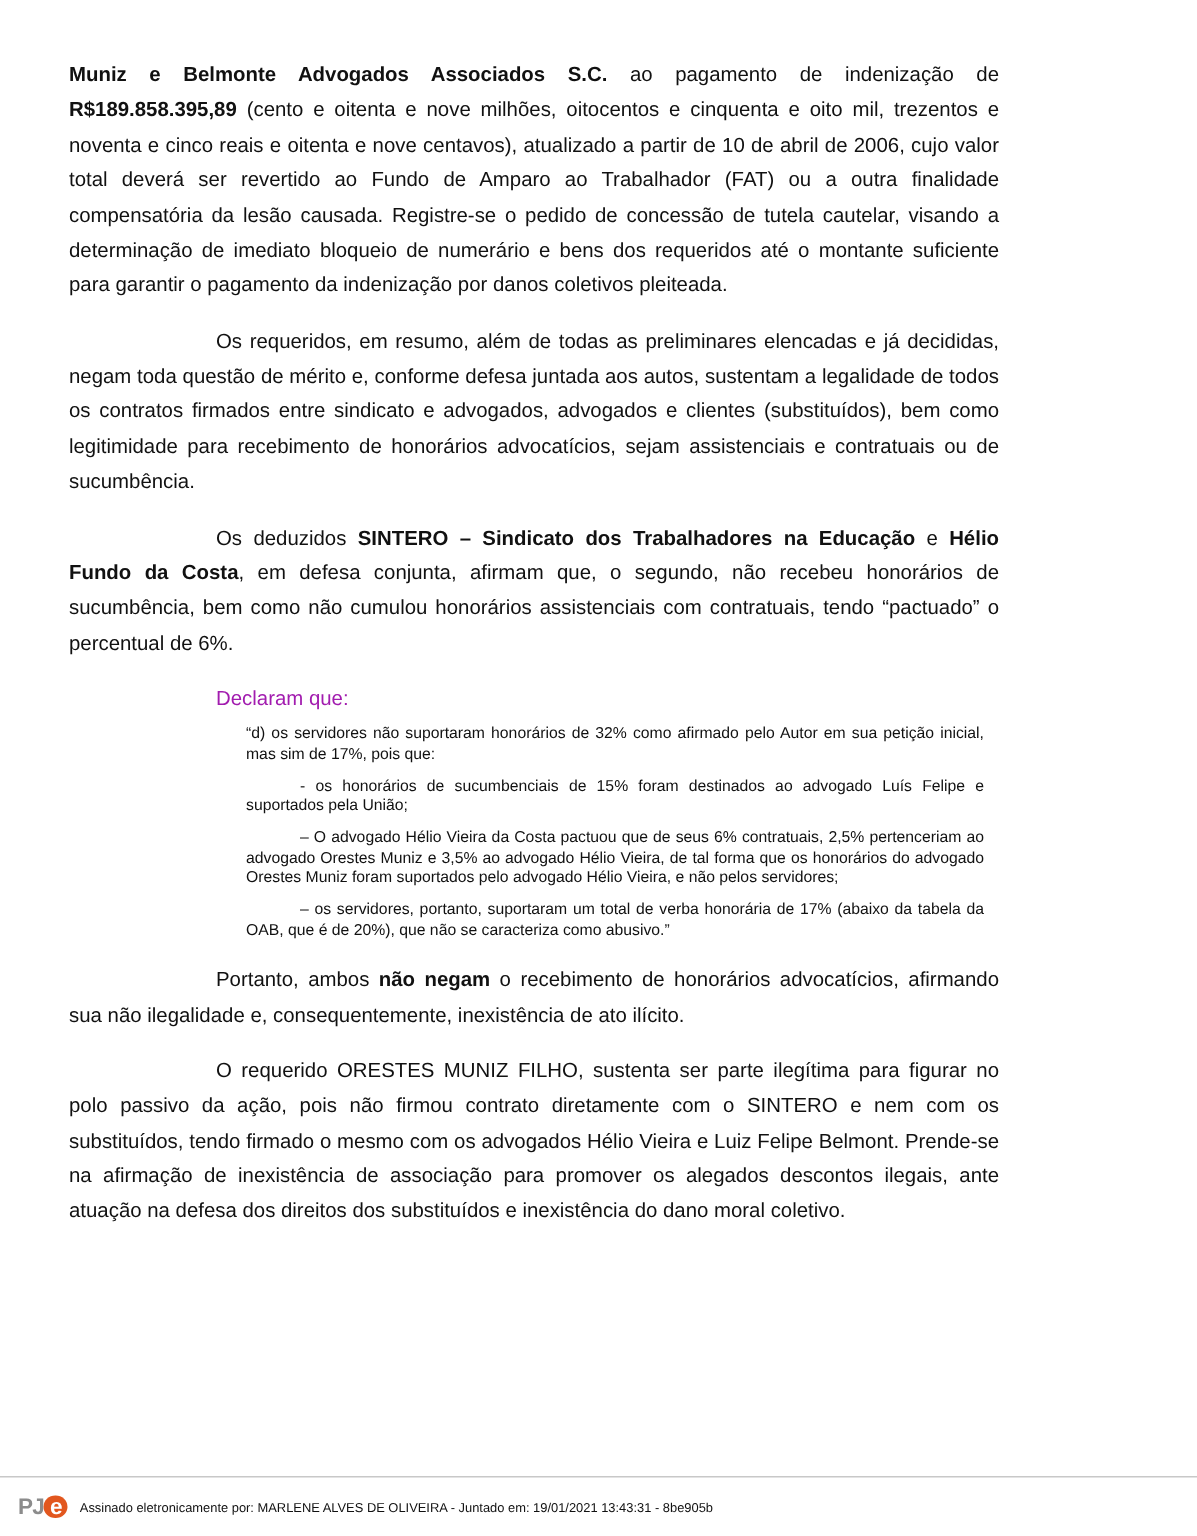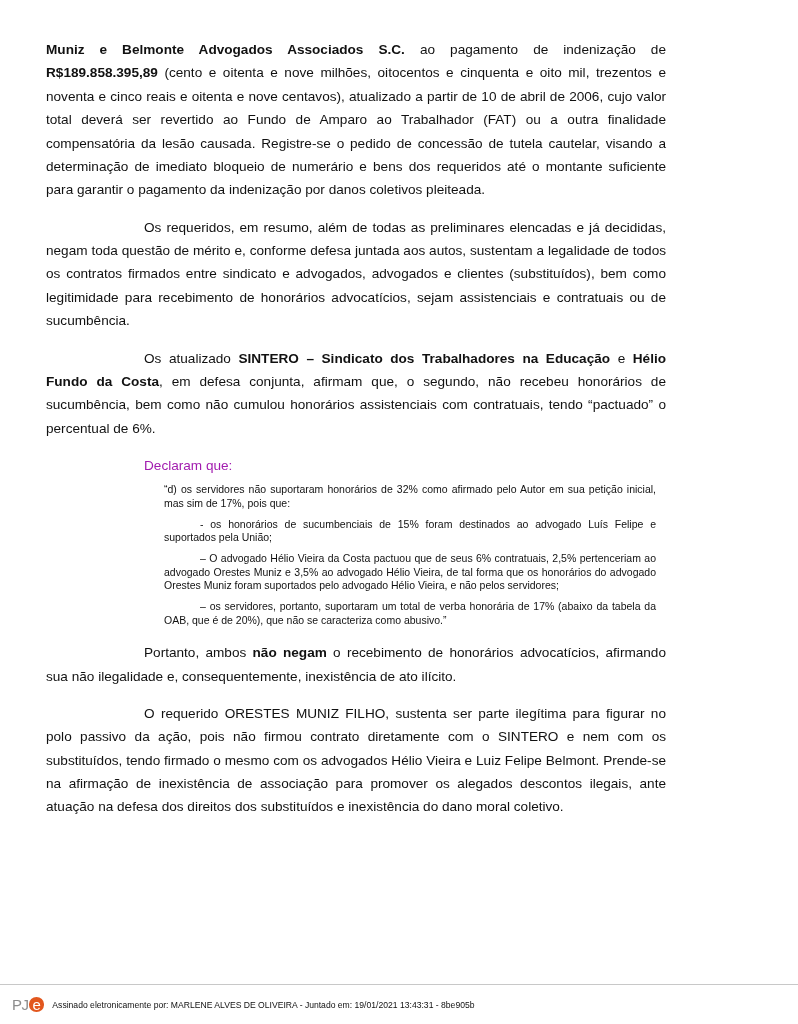--- a/index.html
+++ b/index.html
@@ -66,21 +66,21 @@
     width: 798px;
     height: 40px;
     border-top: 1px solid #c8c8c8;
     display: flex;
     align-items: center;
     padding: 0 12px;
     box-sizing: border-box;
   }
   .pje-logo {
     font-size: 15px;
-    font-weight: normal;
+    font-weight: bold;
     letter-spacing: -0.5px;
     margin-right: 8px;
     white-space: nowrap;
   }
   .pje-logo .p { color: #8c8c8c; }
   .pje-logo .j { color: #8c8c8c; }
   .pje-logo .e {
     color: #ffffff;
     background: #e2571e;
     border-radius: 50%;
@@ -96,21 +96,21 @@
 </style>
 </head>
 <body>
 
 <div class="page">
 
   <div>
     <div id="paras-before">
         <div class="body-text"><b>Muniz e Belmonte Advogados Associados S.C.</b><span> ao pagamento de indenização de </span><b>R$189.858.395,89</b><span> (cento e oitenta e nove milhões, oitocentos e cinquenta e oito mil, trezentos e noventa e cinco reais e oitenta e nove centavos), atualizado a partir de 10 de abril de 2006, cujo valor total deverá ser revertido ao Fundo de Amparo ao Trabalhador (FAT) ou a outra finalidade compensatória da lesão causada. Registre-se o pedido de concessão de tutela cautelar, visando a determinação de imediato bloqueio de numerário e bens dos requeridos até o montante suficiente para garantir o pagamento da indenização por danos coletivos pleiteada.</span></div>
         <div class="body-text indent"><span>Os requeridos, em resumo, além de todas as preliminares elencadas e já decididas, negam toda questão de mérito e, conforme defesa juntada aos autos, sustentam a legalidade de todos os contratos firmados entre sindicato e advogados, advogados e clientes (substituídos), bem como legitimidade para recebimento de honorários advocatícios, sejam assistenciais e contratuais ou de sucumbência.</span></div>
-        <div class="body-text indent"><span>Os atualizado </span><b>SINTERO – Sindicato dos Trabalhadores na Educação</b><span> e </span><b>Hélio Fundo da Costa</b><span>, em defesa conjunta, afirmam que, o segundo, não recebeu honorários de sucumbência, bem como não cumulou honorários assistenciais com contratuais, tendo “pactuado” o percentual de 6%.</span></div>
+        <div class="body-text indent"><span>Os deduzidos </span><b>SINTERO – Sindicato dos Trabalhadores na Educação</b><span> e </span><b>Hélio Fundo da Costa</b><span>, em defesa conjunta, afirmam que, o segundo, não recebeu honorários de sucumbência, bem como não cumulou honorários assistenciais com contratuais, tendo “pactuado” o percentual de 6%.</span></div>
       </div>
 
     <div class="declaram">Declaram que:</div>
 
     <div class="quote-block" id="quote-block">
         <p>“d) os servidores não suportaram honorários de 32% como afirmado pelo Autor em sua petição inicial, mas sim de 17%, pois que:</p>
         <p class="hang">- os honorários de sucumbenciais de 15% foram destinados ao advogado Luís Felipe e suportados pela União;</p>
         <p class="hang">– O advogado Hélio Vieira da Costa pactuou que de seus 6% contratuais, 2,5% pertenceriam ao advogado Orestes Muniz e 3,5% ao advogado Hélio Vieira, de tal forma que os honorários do advogado Orestes Muniz foram suportados pelo advogado Hélio Vieira, e não pelos servidores;</p>
         <p class="hang">– os servidores, portanto, suportaram um total de verba honorária de 17% (abaixo da tabela da OAB, que é de 20%), que não se caracteriza como abusivo.”</p>
       </div>

